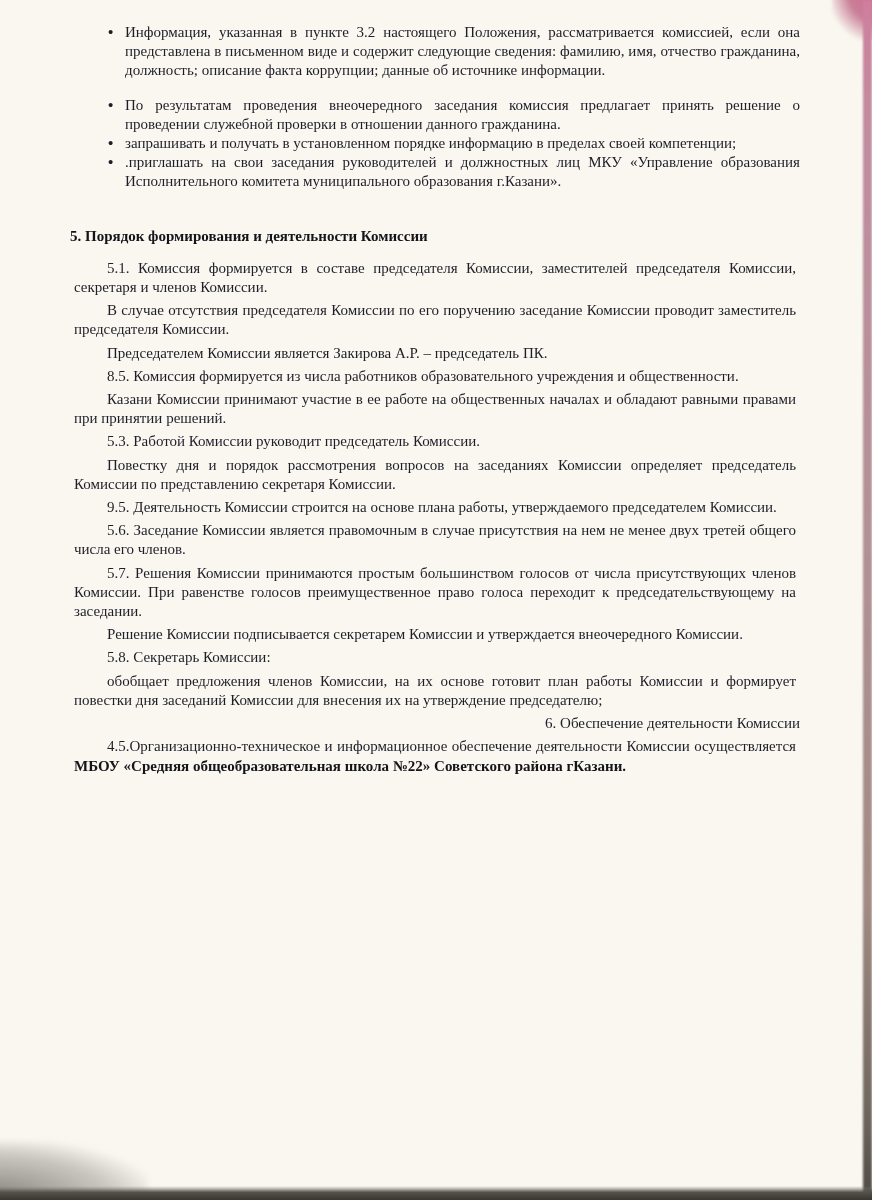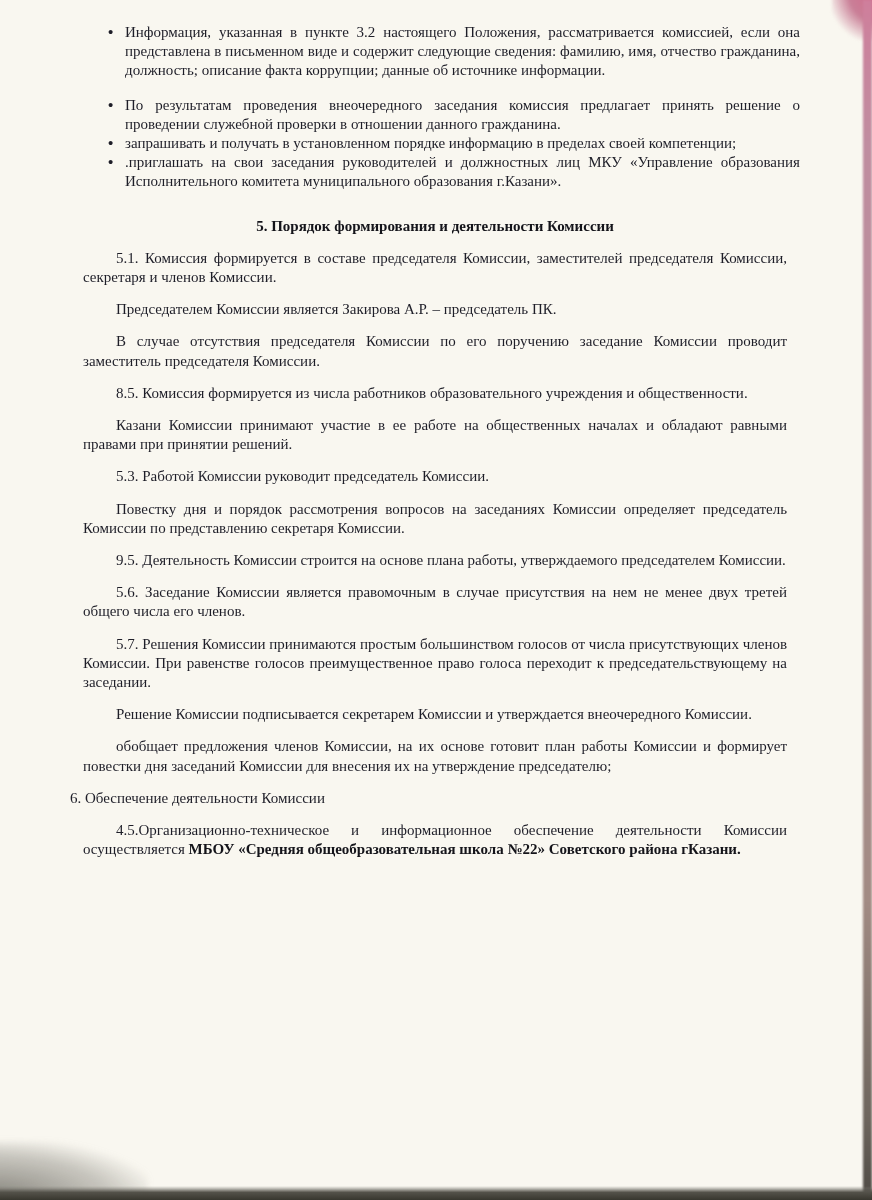--- a/index.html
+++ b/index.html
@@ -29,29 +29,28 @@
     flex: 0 0 17px;
     width: 17px;
     font-weight: bold;
   }
   .bullet-item .bullet-text { flex: 1; text-align: justify; }
 
   .gap-sm { margin-top: 15px; }
   .gap-lg { margin-top: 23px; }
 
   .h-main {
-    text-align: center;
-    margin: 25px 0 13px 0;
+    margin: 35px 0 13px 0;
   }
   .h-sub {
-    text-align: left;
+    text-align: right;
     margin: 0;
   }
 
-  .para { text-align: justify; margin: 13px; }
+  .para { text-align: justify; margin: 4px; }
   .indent { text-indent: 33px; }
   .bold { font-weight: bold; color: #14141a; }
 
   
   .artifact { position: absolute; pointer-events: none; }
   .corner-tr {
     top: -8px; right: -6px;
     width: 46px; height: 48px;
     background: radial-gradient(ellipse at top right,
       #d2688b 0%, #c97f97 45%, rgba(201,127,151,0) 78%);
@@ -97,30 +96,31 @@
       <div class="bullet-item">
         <span class="marker">•</span>
         <span class="bullet-text"><span>запрашивать и получать в установленном порядке информацию в пределах своей компетенции;</span></span>
       </div>
       <div class="bullet-item">
         <span class="marker">•</span>
         <span class="bullet-text"><span>.приглашать на свои заседания руководителей и должностных лиц МКУ «Управление образования Исполнительного комитета муниципального образования г.Казани».</span></span>
       </div>
       <div class="h-main bold">5. Порядок формирования и деятельности Комиссии</div>
       <p class="para indent"><span>5.1. Комиссия формируется в составе председателя Комиссии, заместителей председателя Комиссии, секретаря и членов Комиссии.</span></p>
+      <p class="para indent"><span>В случае отсутствия председателя Комиссии по его поручению заседание Комиссии проводит заместитель председателя Комиссии.</span></p>
       <p class="para indent"><span>Председателем Комиссии является Закирова А.Р. – председатель ПК.</span></p>
-      <p class="para indent"><span>В случае отсутствия председателя Комиссии по его поручению заседание Комиссии проводит заместитель председателя Комиссии.</span></p>
       <p class="para indent"><span>8.5. Комиссия формируется из числа работников образовательного учреждения и общественности.</span></p>
       <p class="para indent"><span>Казани Комиссии принимают участие в ее работе на общественных началах и обладают равными правами при принятии решений.</span></p>
       <p class="para indent"><span>5.3. Работой Комиссии руководит председатель Комиссии.</span></p>
       <p class="para indent"><span>Повестку дня и порядок рассмотрения вопросов на заседаниях Комиссии определяет председатель Комиссии по представлению секретаря Комиссии.</span></p>
       <p class="para indent"><span>9.5. Деятельность Комиссии строится на основе плана работы, утверждаемого председателем Комиссии.</span></p>
       <p class="para indent"><span>5.6. Заседание Комиссии является правомочным в случае присутствия на нем не менее двух третей общего числа его членов.</span></p>
       <p class="para indent"><span>5.7. Решения Комиссии принимаются простым большинством голосов от числа присутствующих членов Комиссии. При равенстве голосов преимущественное право голоса переходит к председательствующему на заседании.</span></p>
       <p class="para indent"><span>Решение Комиссии подписывается секретарем Комиссии и утверждается внеочередного Комиссии.</span></p>
+      <p class="para indent"><span>5.8. Секретарь Комиссии:</span></p>
       <p class="para indent"><span>обобщает предложения членов Комиссии, на их основе готовит план работы Комиссии и формирует повестки дня заседаний Комиссии для внесения их на утверждение председателю;</span></p>
       <div class="h-sub">6. Обеспечение деятельности Комиссии</div>
       <p class="gap-lg para indent"><span>4.5.Организационно-техническое и информационное обеспечение деятельности Комиссии осуществляется </span><span class="bold">МБОУ «Средняя общеобразовательная школа №22» Советского района гКазани.</span></p>
     </div>
 </div>
 
 <div class="artifact corner-tr"></div>
 <div class="artifact edge-right"></div>
 <div class="artifact blob-bl"></div>
 <div class="artifact edge-bottom"></div>

